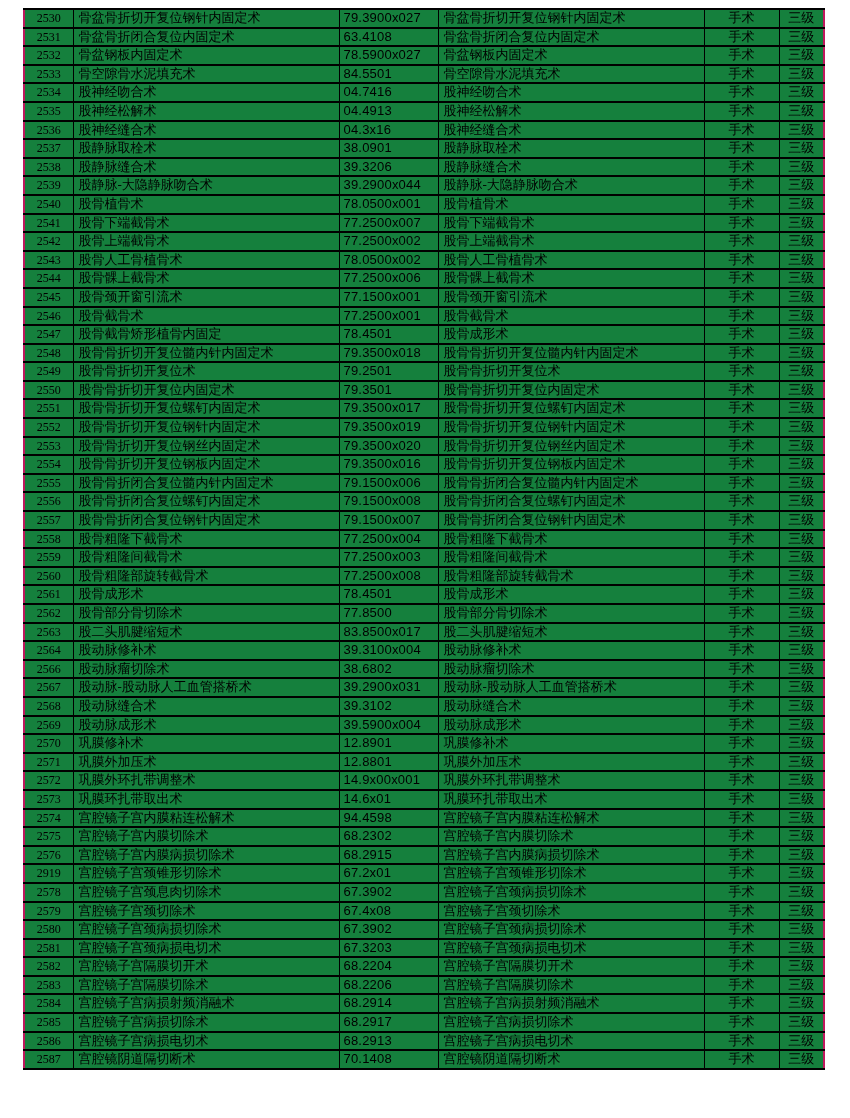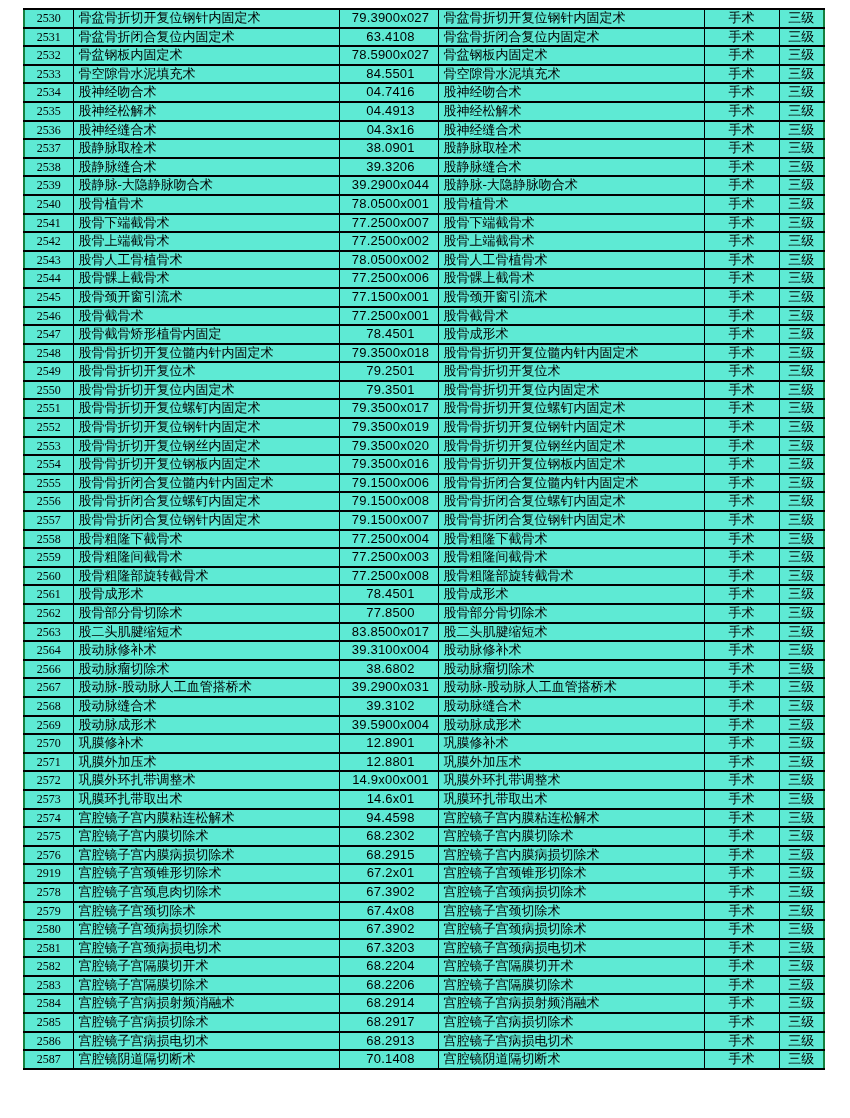--- a/index.html
+++ b/index.html
@@ -12,22 +12,22 @@
     height: 1118px;
     font-family: "Liberation Serif", serif;
     color: #000000;
     overflow: hidden;
   }
   table.proc-table {
     border-collapse: collapse;
     table-layout: fixed;
     margin: 8px 0 11px 23px;
     width: 800px;
-    border: 2px solid #15803d;
-    background: #5eead4;
+    border: 2px solid #be185d;
+    background: #15803d;
   }
   table.proc-table td {
     border: 1px solid #000000;
     border-top-width: 2px;
     border-bottom-width: 2px;
     height: 16.6px;
     padding: 0;
     overflow: hidden;
     white-space: nowrap;
     vertical-align: middle;
@@ -39,21 +39,21 @@
     font-size: 12px;
     font-family: "Liberation Serif", serif;
   }
   .cell-name {
     text-align: left;
     padding-left: 5px !important;
     font-size: 13px;
     font-family: "Liberation Serif", serif;
   }
   .cell-code {
-    text-align: center;
+    text-align: left;
     padding-left: 4px !important;
     font-size: 13px;
     font-family: "Liberation Sans", sans-serif;
     letter-spacing: 0.2px;
   }
   .cell-center {
     text-align: center;
     font-size: 13px;
     font-family: "Liberation Serif", serif;
   }

